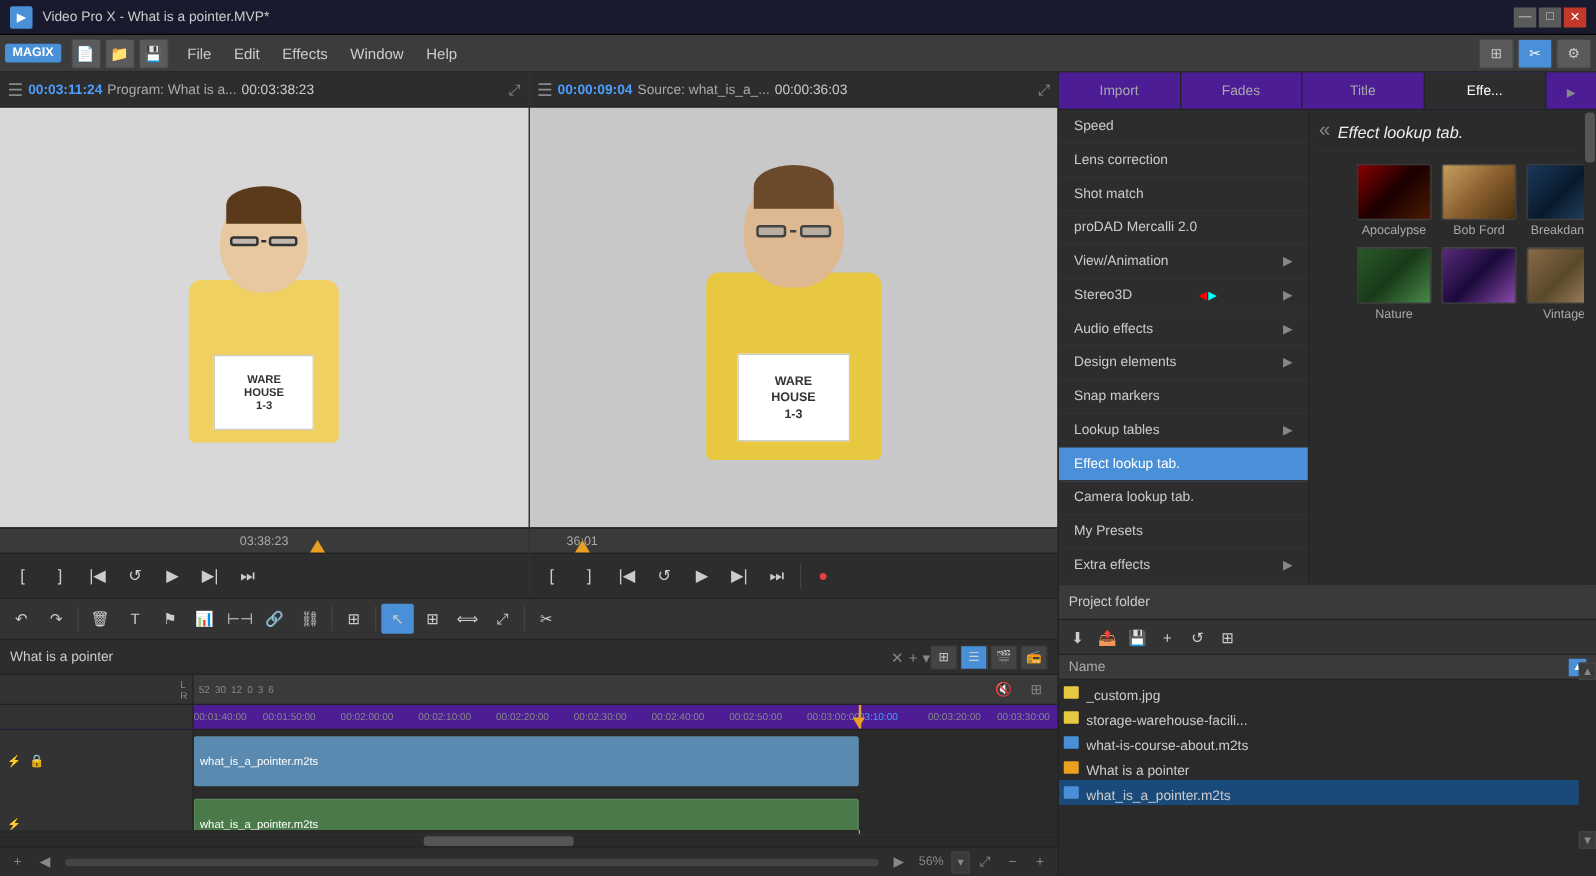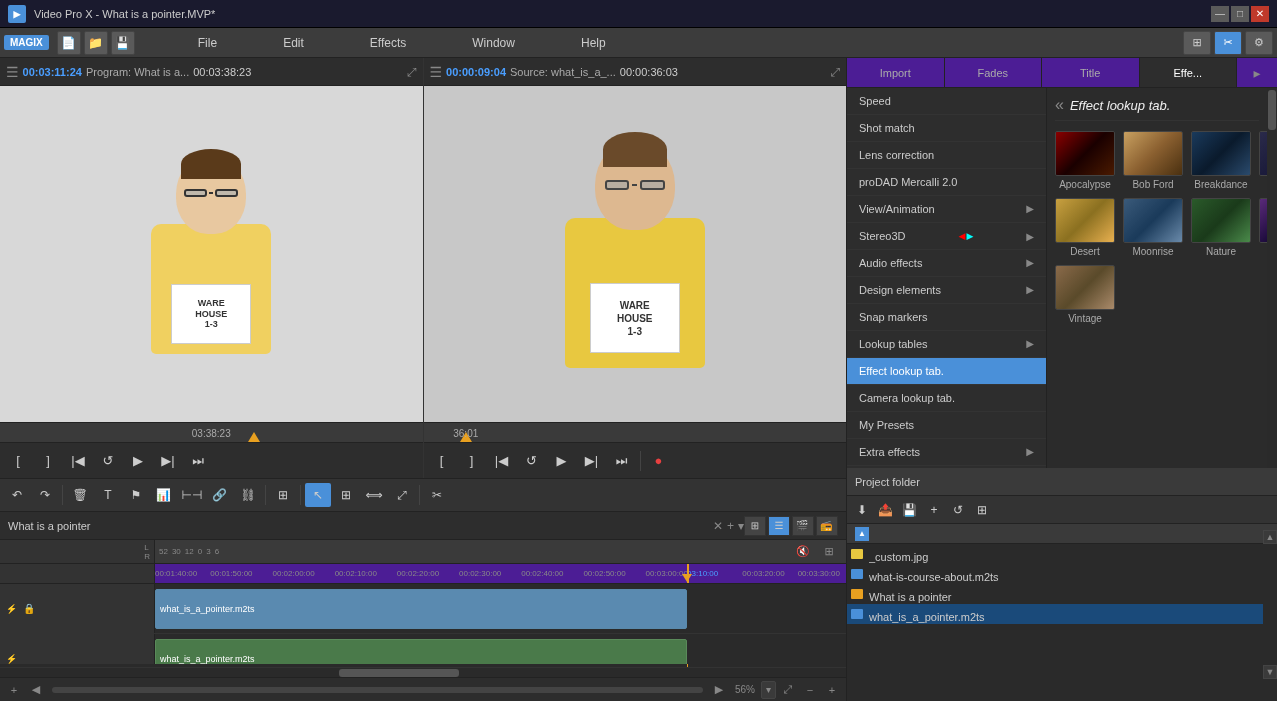--- a/index.html
+++ b/index.html
@@ -28,21 +28,21 @@
       background: #3c3c3c;
       height: 30px;
       display: flex;
       align-items: center;
       padding: 0 4px;
       border-bottom: 1px solid #222;
     }
     .magix-logo { background: #4a90d9; color: white; font-size: 10px; font-weight: bold; padding: 2px 6px; border-radius: 2px; margin-right: 8px; }
     .toolbar-btn { width: 24px; height: 24px; background: #5a5a5a; border: 1px solid #444; border-radius: 2px; display: inline-flex; align-items: center; justify-content: center; margin-right: 3px; cursor: pointer; font-size: 12px; color: #ccc; }
     .menu-items { display: flex; gap: 2px; margin-left: 4px; }
-    .menu-item { padding: 4px 8px; color: #ccc; cursor: pointer; font-size: 12px; border-radius: 2px; margin-left: 48px; }
+    .menu-item { padding: 4px 8px; color: #ccc; cursor: pointer; font-size: 12px; border-radius: 2px; }
     .menu-spacer { flex: 1; }
     .top-right-btns { display: flex; gap: 3px; }
     .top-right-btn { width: 28px; height: 24px; background: #5a5a5a; border: 1px solid #444; border-radius: 2px; display: flex; align-items: center; justify-content: center; cursor: pointer; color: #ccc; font-size: 11px; }
     .top-right-btn.active { background: #4a90d9; color: white; }
 
     
     #main { display: flex; height: calc(701px - 28px - 30px); }
 
     
     #left-panel { flex: 1; display: flex; flex-direction: column; border-right: 1px solid #222; }
@@ -94,31 +94,31 @@
 
     
     .effects-tabs { height: 30px; display: flex; background: #4c1d95; border-bottom: 1px solid #222; }
     .effects-tab { flex: 1; display: flex; align-items: center; justify-content: center; font-size: 11px; color: #aaa; cursor: pointer; border-right: 1px solid #222; }
     .effects-tab.active { color: #fff; background: #2d2d2d; }
     .effects-tab-more { width: 40px; display: flex; align-items: center; justify-content: center; color: #888; cursor: pointer; font-size: 14px; }
 
     
     #effects-panel { display: flex; height: 380px; }
     .effects-menu { width: 200px; background: #2d2d2d; border-right: 1px solid #222; overflow-y: auto; }
-    .effects-menu-item { padding: 7px 12px; color: #ccc; font-size: 11px; cursor: pointer; display: flex; align-items: flex-start; justify-content: space-between; border-bottom: 1px solid #333; }
+    .effects-menu-item { padding: 7px 12px; color: #ccc; font-size: 11px; cursor: pointer; display: flex; align-items: center; justify-content: space-between; border-bottom: 1px solid #333; }
     .effects-menu-item.active { background: #4a90d9; color: white; }
     .effects-menu-arrow { color: #888; font-size: 10px; }
 
     
     .effect-lookup-content { flex: 1; padding: 8px; overflow-y: auto; }
     .effect-lookup-header { display: flex; align-items: center; gap: 6px; margin-bottom: 10px; padding-bottom: 6px; border-bottom: 1px solid #333; }
     .effect-back-btn { color: #888; font-size: 16px; cursor: pointer; }
     .effect-lookup-title { font-size: 13px; color: #eee; font-style: italic; }
 
-    .effect-grid { display: grid; grid-template-columns: repeat(4, 1fr); gap: 8px; }
+    .effect-grid { display: grid; grid-template-columns: repeat(6, 1fr); gap: 8px; margin-left: 30px; }
     .effect-item { display: flex; flex-direction: column; align-items: center; cursor: pointer; }
     .effect-thumbnail { width: 60px; height: 45px; border-radius: 2px; overflow: hidden; position: relative; border: 1px solid #444; }
     .effect-thumb-img { width: 100%; height: 100%; display: flex; align-items: center; justify-content: center; font-size: 8px; color: rgba(255,255,255,0.7); }
     .effect-name { font-size: 10px; color: #aaa; margin-top: 3px; text-align: center; }
 
     
     .thumb-apocalypse { background: linear-gradient(135deg, #8b0000, #1a0000, #4a1a00); }
     .thumb-bobford { background: linear-gradient(135deg, #c8a060, #8b6030, #4a3010); }
     .thumb-breakdance { background: linear-gradient(135deg, #1a3a5c, #0a1a2c, #2a4a6c); }
     .thumb-cinematic { background: linear-gradient(135deg, #2a2a4a, #1a1a3a, #4a4a6a); }
@@ -443,24 +443,24 @@
         <div class="effects-tab-more">▸</div>
       </div>
 
       <div id="effects-panel">
 
         <div class="effects-menu">
           <div class="effects-menu-item">
             <span>Speed</span>
           </div>
           <div class="effects-menu-item">
+            <span>Lens correction</span>
+          </div>
+          <div class="effects-menu-item">
             <span>Shot match</span>
-          </div>
-          <div class="effects-menu-item">
-            <span>Lens correction</span>
           </div>
           <div class="effects-menu-item">
             <span>proDAD Mercalli 2.0</span>
           </div>
           <div class="effects-menu-item">
             <span>View/Animation</span>
             <span class="effects-menu-arrow">▶</span>
           </div>
           <div class="effects-menu-item" style="display:flex;align-items:center;gap:4px;">
             <span>Stereo3D</span>
@@ -593,32 +593,39 @@
       <div class="project-toolbar">
         <button class="proj-btn">⬇</button>
         <button class="proj-btn">📤</button>
         <button class="proj-btn">💾</button>
         <button class="proj-btn">+</button>
         <button class="proj-btn">↺</button>
         <button class="proj-btn">⊞</button>
       </div>
 
       <div class="project-col-header">
+        <span class="col-name">Name</span>
         <div class="col-sort">▲</div>
       </div>
 
       <div class="project-files">
 
         <div class="file-item">
           <div class="file-icon">
             <div class="file-icon-img"></div>
           </div>
           <span class="file-name">_custom.jpg</span>
         </div>
 
+        <div class="file-item">
+          <div class="file-icon">
+            <div class="file-icon-img"></div>
+          </div>
+          <span class="file-name">storage-warehouse-facili...</span>
+        </div>
 
         <div class="file-item">
           <div class="file-icon">
             <div class="file-icon-video"></div>
           </div>
           <span class="file-name">what-is-course-about.m2ts</span>
         </div>
 
         <div class="file-item">
           <div class="file-icon">

